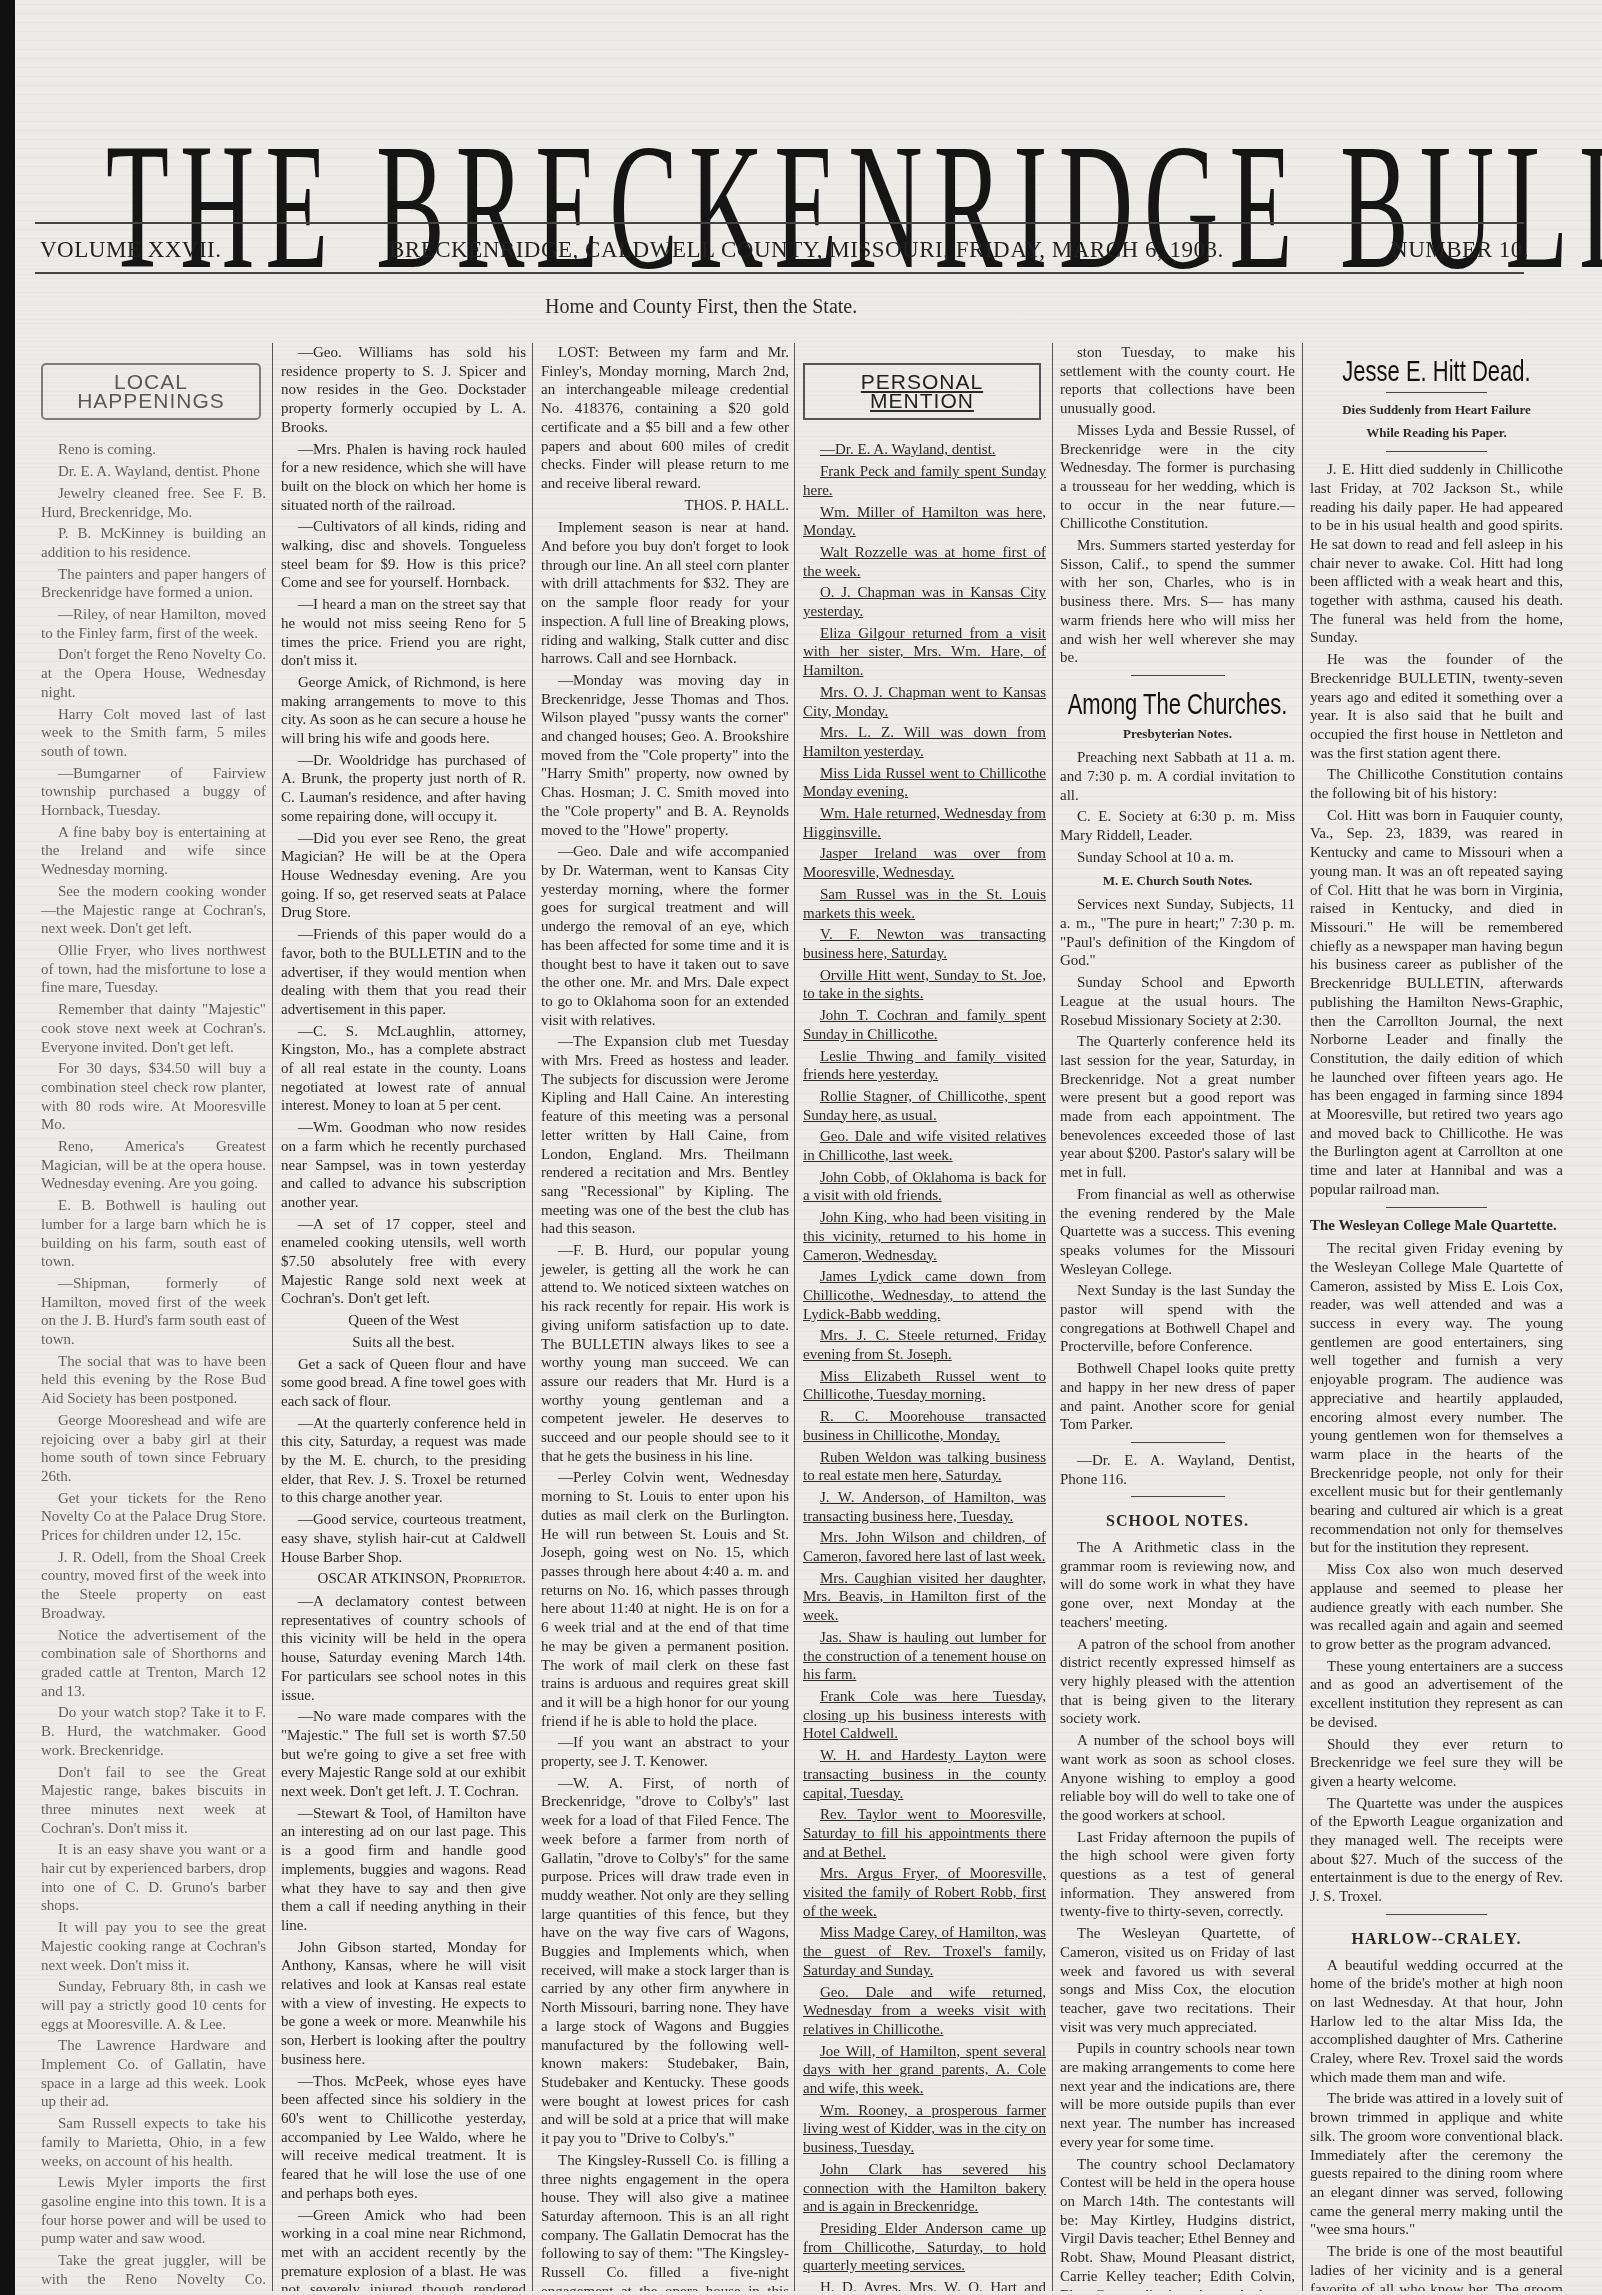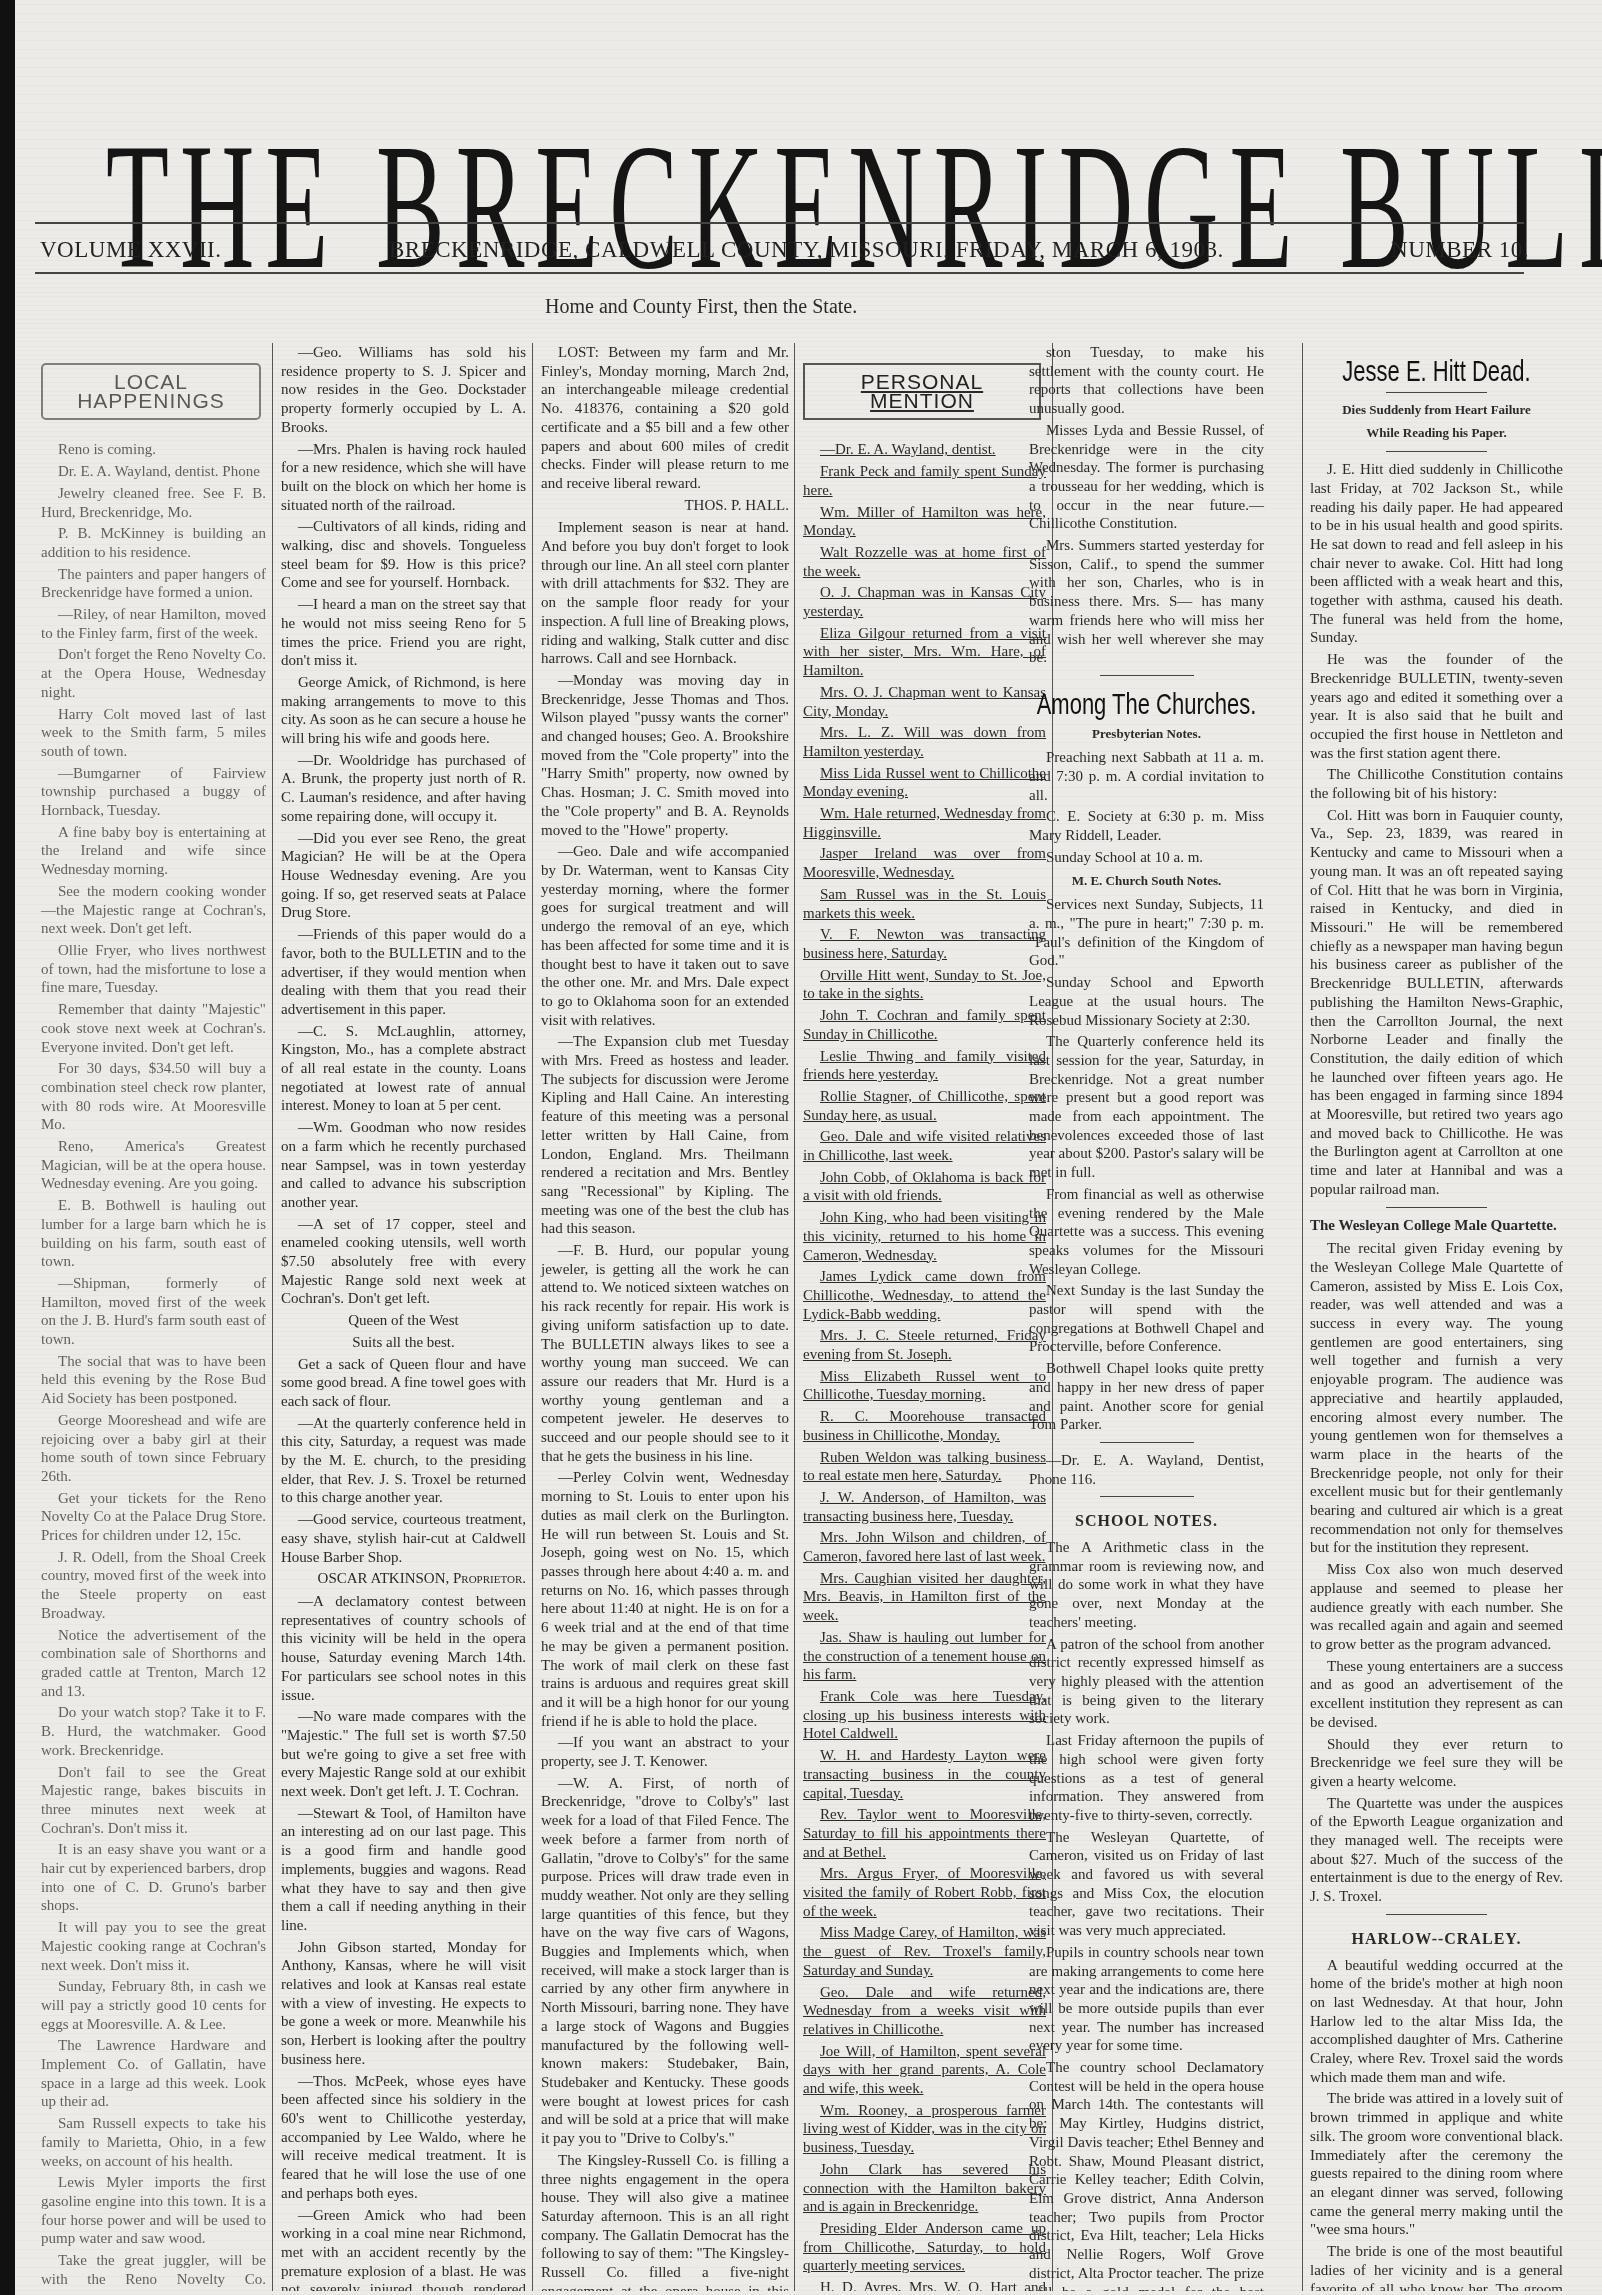--- a/index.html
+++ b/index.html
@@ -166,21 +166,21 @@
       <p>Geo. Dale and wife returned, Wednesday from a weeks visit with relatives in Chillicothe.</p>
       <p>Joe Will, of Hamilton, spent several days with her grand parents, A. Cole and wife, this week.</p>
       <p>Wm. Rooney, a prosperous farmer living west of Kidder, was in the city on business, Tuesday.</p>
       <p>John Clark has severed his connection with the Hamilton bakery and is again in Breckenridge.</p>
       <p>Presiding Elder Anderson came up from Chillicothe, Saturday, to hold quarterly meeting services.</p>
       <p>H. D. Ayres, Mrs. W. O. Hart and Mrs. G. H. Hart attended the funeral of Mrs. Williams in Chillicothe, Monday.</p>
 
     </div>
     <div class="col-rule" style="left:1017px;"></div>
 
-    <div class="col" style="left:988px;width:247px;">
+    <div class="col" style="left:1019px;width:247px;">
       <p>ston Tuesday, to make his settlement with the county court. He reports that collections have been unusually good.</p>
       <p>Misses Lyda and Bessie Russel, of Breckenridge were in the city Wednesday. The former is purchasing a trousseau for her wedding, which is to occur in the near future.—Chillicothe Constitution.</p>
       <p>Mrs. Summers started yesterday for Sisson, Calif., to spend the summer with her son, Charles, who is in business there. Mrs. S— has many warm friends here who will miss her and wish her well wherever she may be.</p>
       <div class="short"></div>
       <div class="hed">Among The Churches.</div>
       <div class="subhed">Presbyterian Notes.</div>
       <p>Preaching next Sabbath at 11 a. m. and 7:30 p. m. A cordial invitation to all.</p>
       <p>C. E. Society at 6:30 p. m. Miss Mary Riddell, Leader.</p>
       <p>Sunday School at 10 a. m.</p>
       <div class="subhed">M. E. Church South Notes.</div>
@@ -189,20 +189,21 @@
       <p>The Quarterly conference held its last session for the year, Saturday, in Breckenridge. Not a great number were present but a good report was made from each appointment. The benevolences exceeded those of last year about $200. Pastor's salary will be met in full.</p>
       <p>From financial as well as otherwise the evening rendered by the Male Quartette was a success. This evening speaks volumes for the Missouri Wesleyan College.</p>
       <p>Next Sunday is the last Sunday the pastor will spend with the congregations at Bothwell Chapel and Procterville, before Conference.</p>
       <p>Bothwell Chapel looks quite pretty and happy in her new dress of paper and paint. Another score for genial Tom Parker.</p>
       <div class="short"></div>
       <p>—Dr. E. A. Wayland, Dentist, Phone 116.</p>
       <div class="short"></div>
       <div class="caps">SCHOOL NOTES.</div>
       <p>The A Arithmetic class in the grammar room is reviewing now, and will do some work in what they have gone over, next Monday at the teachers' meeting.</p>
       <p>A patron of the school from another district recently expressed himself as very highly pleased with the attention that is being given to the literary society work.</p>
+      <p>A number of the school boys will want work as soon as school closes. Anyone wishing to employ a good reliable boy will do well to take one of the good workers at school.</p>
       <p>Last Friday afternoon the pupils of the high school were given forty questions as a test of general information. They answered from twenty-five to thirty-seven, correctly.</p>
       <p>The Wesleyan Quartette, of Cameron, visited us on Friday of last week and favored us with several songs and Miss Cox, the elocution teacher, gave two recitations. Their visit was very much appreciated.</p>
       <p>Pupils in country schools near town are making arrangements to come here next year and the indications are, there will be more outside pupils than ever next year. The number has increased every year for some time.</p>
       <p>The country school Declamatory Contest will be held in the opera house on March 14th. The contestants will be: May Kirtley, Hudgins district, Virgil Davis teacher; Ethel Benney and Robt. Shaw, Mound Pleasant district, Carrie Kelley teacher; Edith Colvin, Elm Grove district, Anna Anderson teacher; Two pupils from Proctor district, Eva Hilt, teacher; Lela Hicks and Nellie Rogers, Wolf Grove district, Alta Proctor teacher. The prize will be a gold medal for the best speaker and a valuable souvenir of the occasion to each contestant. This will be the first contest ever in Breckenridge for many years and it should be witnessed by a large audience.</p>
     </div>
     <div class="col-rule" style="left:1267px;"></div>
 
     <div class="col" style="left:1269px;width:265px;">
       <div class="hed">Jesse E. Hitt Dead.</div>
       <div class="short"></div>

